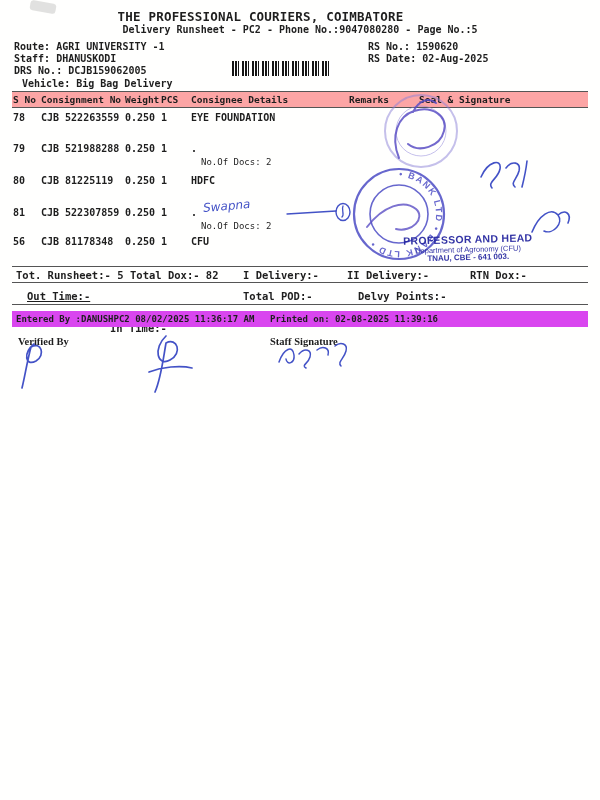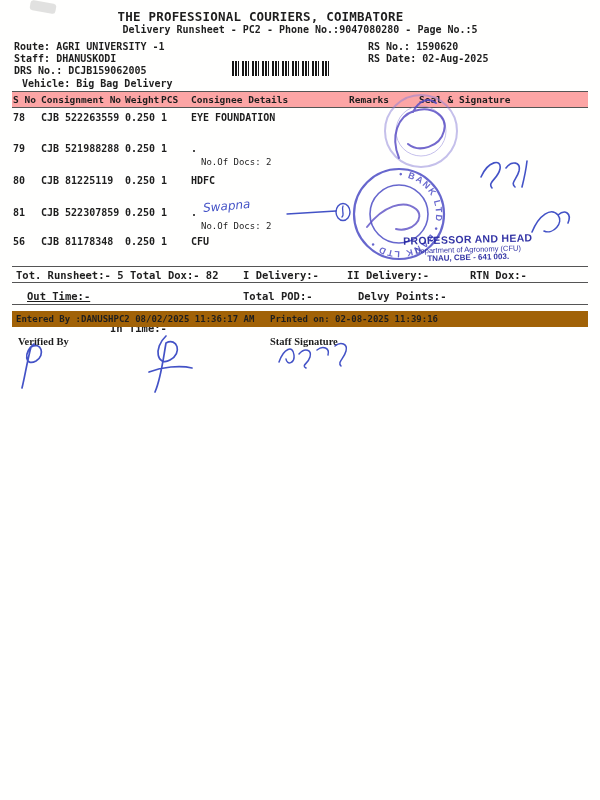--- a/index.html
+++ b/index.html
@@ -37,21 +37,21 @@
   .totals-row { top: 266px; left: 12px; width: 576px; height: 17px; border-top: 1.2px solid #555; border-bottom: 1.2px solid #555;
     font-size: 10.5px; font-weight: bold; }
   .totals-row span, .times-row span, .entered-band span, .verify-row span { position: absolute; white-space: nowrap; }
   .totals-row span { top: 2px; }
   .t1 { left: 4px; } .t2 { left: 118px; } .t3 { left: 231px; } .t4 { left: 335px; } .t5 { left: 458px; }
 
   .times-row { top: 288px; left: 12px; width: 576px; height: 17px; border-bottom: 1.2px solid #555; font-size: 10.5px; font-weight: bold; }
   .times-row span { top: 2px; }
   .o1 { left: 15px; text-decoration: underline; } .o2 { left: 98px; margin-top: 32px; } .o3 { left: 231px; } .o4 { left: 346px; }
 
-  .entered-band { top: 311px; left: 12px; width: 576px; height: 16px; background: #a16207; font-size: 9px; font-weight: bold; }
+  .entered-band { top: 311px; left: 12px; width: 576px; height: 16px; background: #d946ef; font-size: 9px; font-weight: bold; }
   .entered-band span { top: 3px; }
   .e1 { left: 4px; } .e2 { left: 246px; padding-left: 12px; }
 
   .verify-row { top: 336px; left: 12px; width: 576px; height: 14px; font-size: 10.5px; font-weight: bold; font-family: Liberation Serif, serif; }
   .verify-row span { top: 0; }
   .v1 { left: 6px; } .v2 { left: 258px; }
 
   .prof-stamp { position: absolute; left: 401px; top: 234px; width: 134px; text-align: center; color: #23249e;
     transform: rotate(-1.5deg); font-family: "Liberation Sans", sans-serif; line-height: 1.12; opacity: .92; }
   .prof-stamp .l1 { font-size: 10.5px; font-weight: bold; letter-spacing: .3px; white-space: nowrap; }

